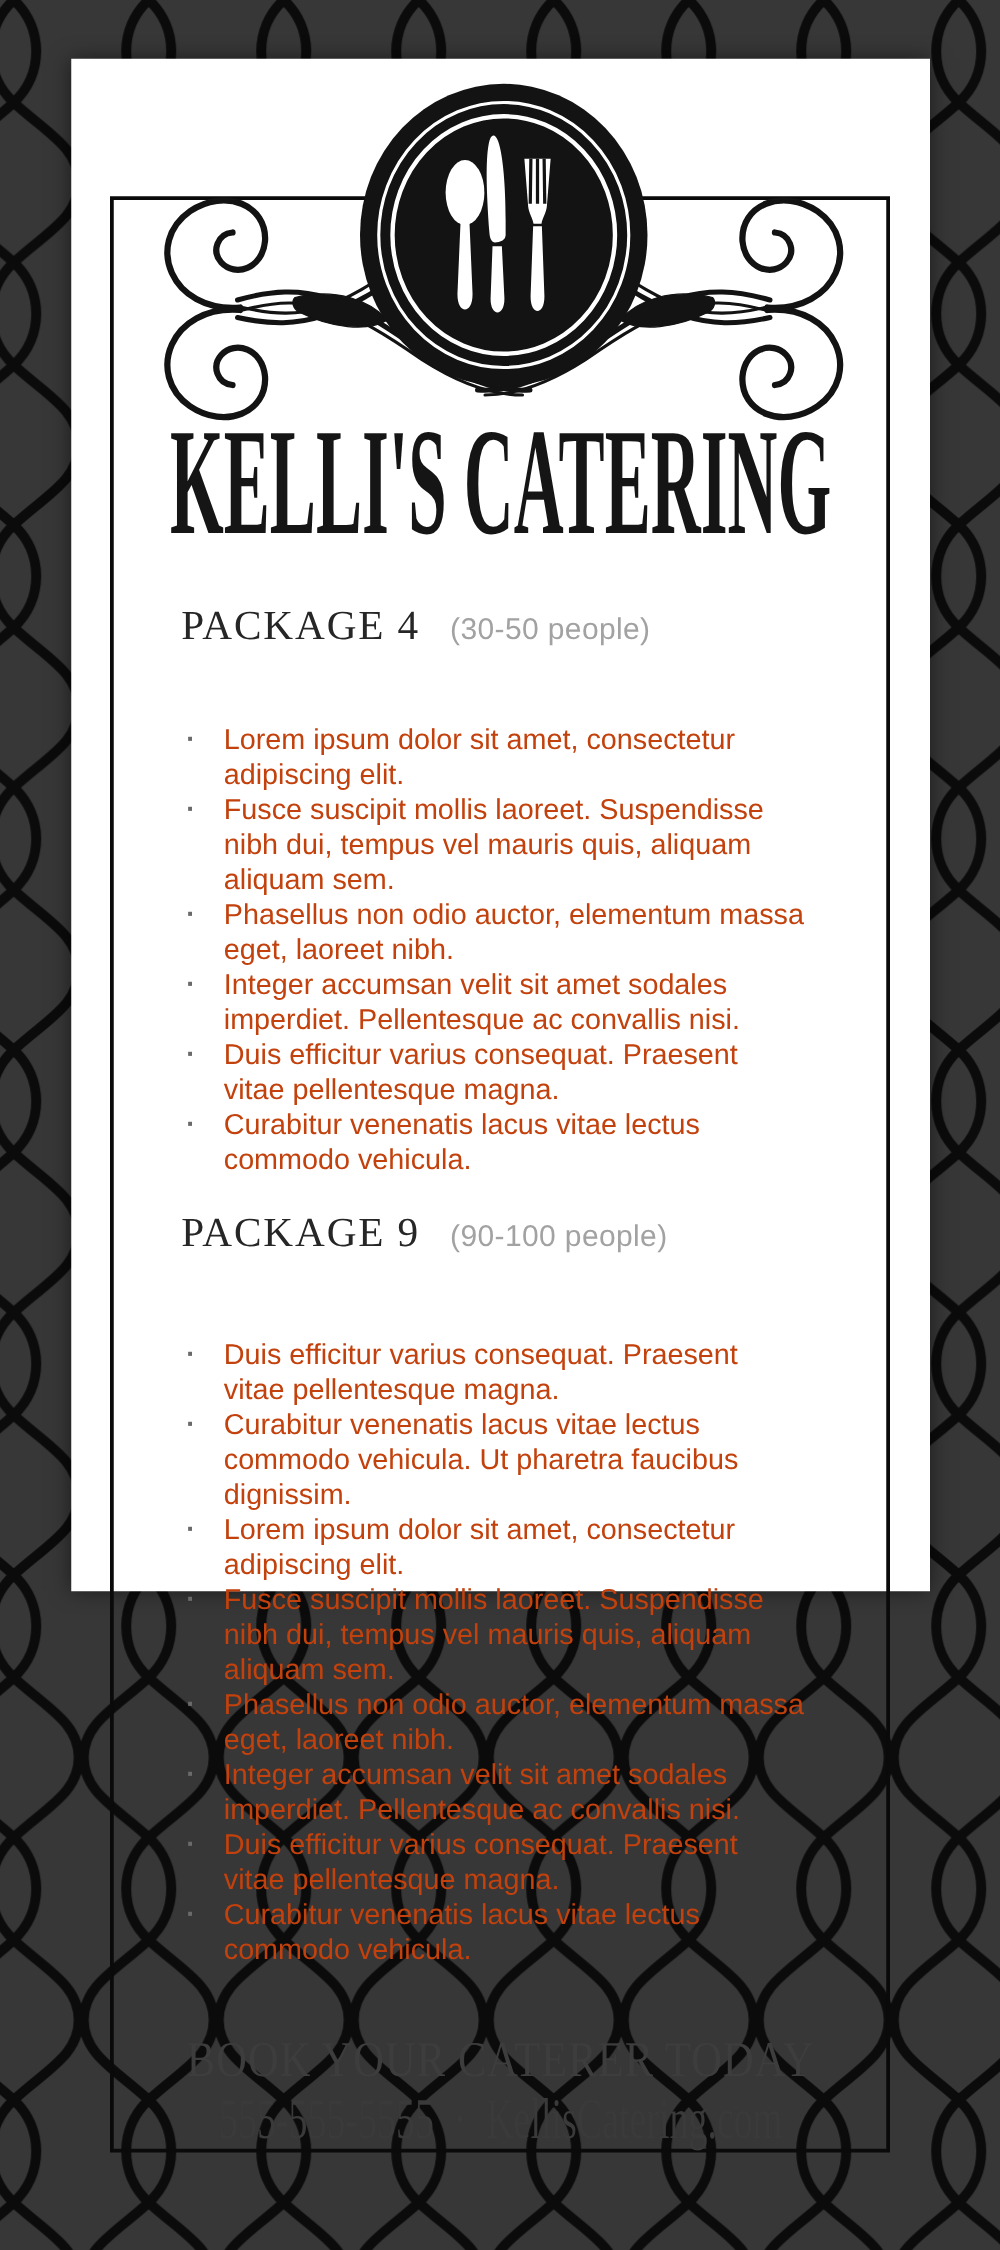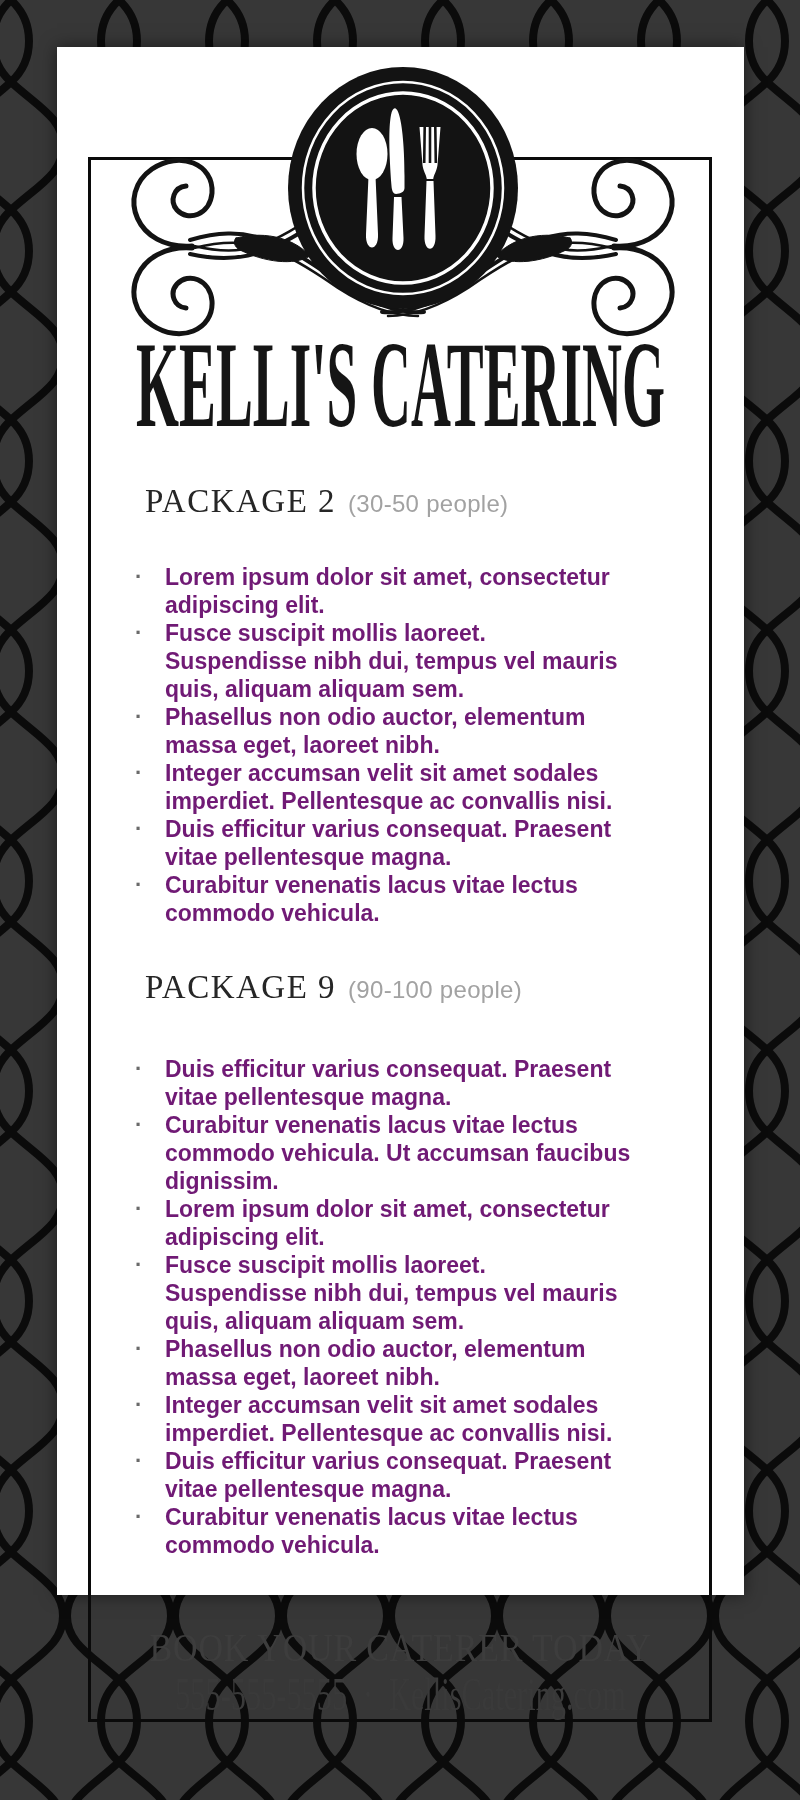--- a/index.html
+++ b/index.html
@@ -3,44 +3,44 @@
 <meta charset="utf-8">
 <style>
   html,body{margin:0;padding:0;}
   body{
     width:800px;height:1800px;position:relative;overflow:hidden;
     background:#373737;
     font-family:"Liberation Sans", sans-serif;
   }
   .bg-pattern-svg{position:absolute;left:0;top:0;z-index:0;display:block;}
   .card{
-    position:absolute;left:57px;top:47px;width:687px;height:1548px;
+    position:absolute;left:57px;top:47px;width:687px;height:1226px;
     background:#ffffff;z-index:1;
     box-shadow:0 0 16px rgba(0,0,0,.5);
   }
   .frame{
     position:absolute;left:31px;top:110px;width:624px;height:1565px;
     border:3px solid #0a0a0a;box-sizing:border-box;z-index:2;
   }
   .logo-svg{position:absolute;left:0;top:0;width:687px;height:330px;z-index:3;}
   .title-svg{position:absolute;left:0;top:250px;width:687px;height:170px;z-index:3;}
   .pkg-heading{
     position:absolute;left:88px;z-index:3;white-space:nowrap;
     font-family:"Liberation Serif", serif;font-size:33px;font-weight:400;
     letter-spacing:1.5px;color:#262626;line-height:40px;
   }
   .pkg-heading .people{
     font-family:"Liberation Sans", sans-serif;font-size:24px;letter-spacing:.3px;
-    color:#a2a2a2;margin-left:12px;
+    color:#a2a2a2;margin-left:24px;
   }
   .heading-p4{top:434px;}
   .heading-p5{top:920px;}
   ul.pkg-list{
-    position:absolute;left:76px;width:498px;margin:0;padding:0;list-style:none;z-index:3;
-    font-size:23px;line-height:28px;color:#701a75;letter-spacing:0;font-weight:bold;
+    position:absolute;left:76px;width:498px;margin:14px;padding:0;list-style:none;z-index:3;
+    font-size:23px;line-height:28px;color:#c2410c;letter-spacing:0;
   }
   .list-p4{top:516px;}
   .list-p5{top:1008px;}
   ul.pkg-list li{position:relative;padding-left:32px;}
   ul.pkg-list li::before{
     content:"\00B7";position:absolute;left:2px;top:0;
     color:#6a6a6a;font-size:22px;font-weight:bold;
   }
   .footer-svg{position:absolute;left:0;top:1570px;width:687px;height:130px;z-index:3;}
 </style>
@@ -93,37 +93,37 @@
       <path d="M424.7,127 L424.2,163 M430,127 L430,163 M435.3,127 L435.8,163" fill="none" stroke="#131313" stroke-width="2.6"></path>
       <path d="M 426.5,181 L 424.5,236 C 423.8,253 436.2,253 435.5,236 L 433.5,181 Z"></path>
     </g>
   </svg>
 
   <svg class="title-svg" viewBox="0 0 687 170">
     <text x="343.5" y="129" text-anchor="middle" font-family="Liberation Serif, serif" font-weight="bold" font-size="122" fill="#151515" textLength="529" lengthAdjust="spacingAndGlyphs">KELLI'S CATERING</text>
   </svg>
 
   <div class="pkg-heading heading-p4">
-    <span>PACKAGE 2</span><span class="people">(30-50 people)</span>
+    <span>PACKAGE 4</span><span class="people">(30-50 people)</span>
   </div>
   <ul class="pkg-list list-p4">
     <li>Lorem ipsum dolor sit amet, consectetur adipiscing elit.</li>
     <li>Fusce suscipit mollis laoreet. Suspendisse nibh dui, tempus vel mauris quis, aliquam aliquam sem.</li>
     <li>Phasellus non odio auctor, elementum massa eget, laoreet nibh.</li>
     <li>Integer accumsan velit sit amet sodales imperdiet. Pellentesque ac convallis nisi.</li>
     <li>Duis efficitur varius consequat. Praesent vitae pellentesque magna.</li>
     <li>Curabitur venenatis lacus vitae lectus commodo vehicula.</li>
   </ul>
 
   <div class="pkg-heading heading-p5">
     <span>PACKAGE 9</span><span class="people">(90-100 people)</span>
   </div>
   <ul class="pkg-list list-p5">
     <li>Duis efficitur varius consequat. Praesent vitae pellentesque magna.</li>
-    <li>Curabitur venenatis lacus vitae lectus commodo vehicula. Ut accumsan faucibus dignissim.</li>
+    <li>Curabitur venenatis lacus vitae lectus commodo vehicula. Ut pharetra faucibus dignissim.</li>
     <li>Lorem ipsum dolor sit amet, consectetur adipiscing elit.</li>
     <li>Fusce suscipit mollis laoreet. Suspendisse nibh dui, tempus vel mauris quis, aliquam aliquam sem.</li>
     <li>Phasellus non odio auctor, elementum massa eget, laoreet nibh.</li>
     <li>Integer accumsan velit sit amet sodales imperdiet. Pellentesque ac convallis nisi.</li>
     <li>Duis efficitur varius consequat. Praesent vitae pellentesque magna.</li>
     <li>Curabitur venenatis lacus vitae lectus commodo vehicula.</li>
   </ul>
 
   <svg class="footer-svg" viewBox="0 0 687 130">
     <g transform="translate(343.5,44) scale(0.85,1)">

